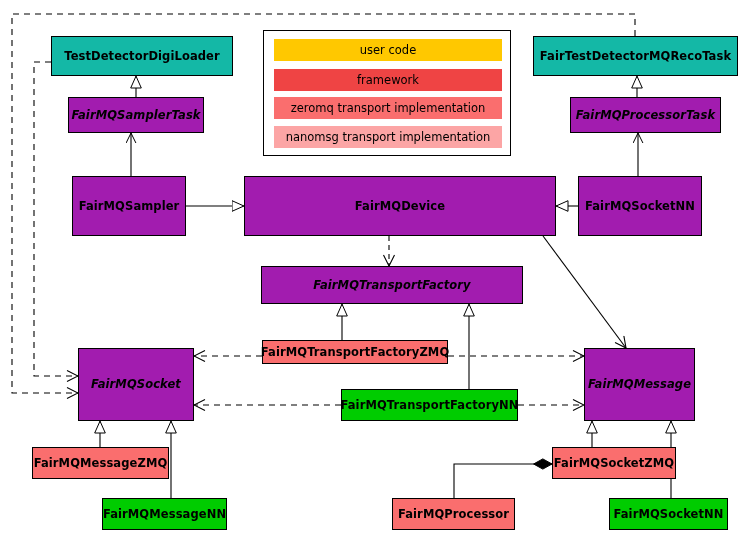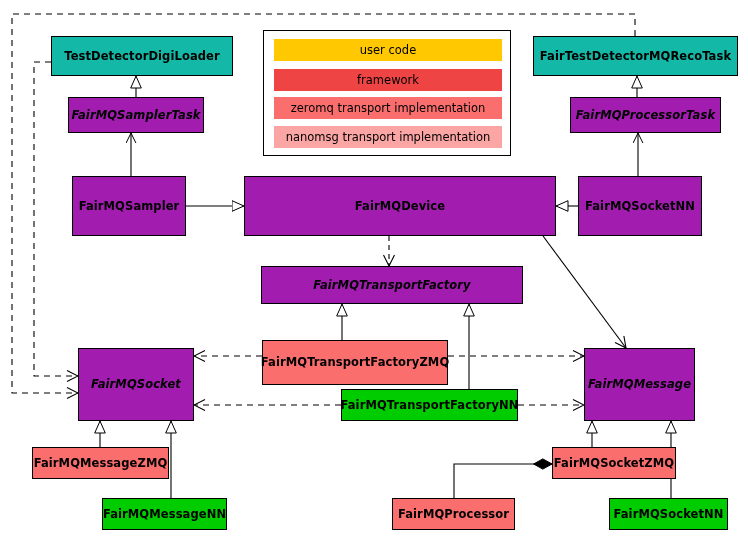--- a/index.html
+++ b/index.html
@@ -117,21 +117,21 @@
   <div class="node c-user" style="left:51px;top:36px;width:182px;height:40px;">TestDetectorDigiLoader</div>
   <div class="node c-framework abstract" style="left:68px;top:97px;width:136px;height:36px;">FairMQSamplerTask</div>
   <div class="node c-user" style="left:533px;top:36px;width:205px;height:40px;">FairTestDetectorMQRecoTask</div>
   <div class="node c-framework abstract" style="left:570px;top:97px;width:151px;height:36px;">FairMQProcessorTask</div>
 
   <div class="node c-framework" style="left:72px;top:176px;width:114px;height:60px;">FairMQSampler</div>
   <div class="node c-framework" style="left:244px;top:176px;width:312px;height:60px;">FairMQDevice</div>
   <div class="node c-framework" style="left:578px;top:176px;width:124px;height:60px;">FairMQSocketNN</div>
 
   <div class="node c-framework abstract" style="left:261px;top:266px;width:262px;height:38px;">FairMQTransportFactory</div>
-  <div class="node c-zmq" style="left:262px;top:340px;width:186px;height:45px;">FairMQTransportFactoryZMQ</div>
+  <div class="node c-zmq" style="left:262px;top:340px;width:186px;height:24px;">FairMQTransportFactoryZMQ</div>
   <div class="node c-nn" style="left:341px;top:389px;width:177px;height:32px;">FairMQTransportFactoryNN</div>
 
   <div class="node c-framework abstract" style="left:78px;top:348px;width:116px;height:73px;">FairMQSocket</div>
   <div class="node c-framework abstract" style="left:584px;top:348px;width:111px;height:73px;">FairMQMessage</div>
 
   <div class="node c-zmq" style="left:32px;top:447px;width:137px;height:32px;">FairMQMessageZMQ</div>
   <div class="node c-nn" style="left:102px;top:498px;width:125px;height:32px;">FairMQMessageNN</div>
   <div class="node c-zmq" style="left:552px;top:447px;width:124px;height:32px;">FairMQSocketZMQ</div>
   <div class="node c-zmq" style="left:392px;top:498px;width:123px;height:32px;">FairMQProcessor</div>
   <div class="node c-nn" style="left:609px;top:498px;width:119px;height:32px;">FairMQSocketNN</div>

